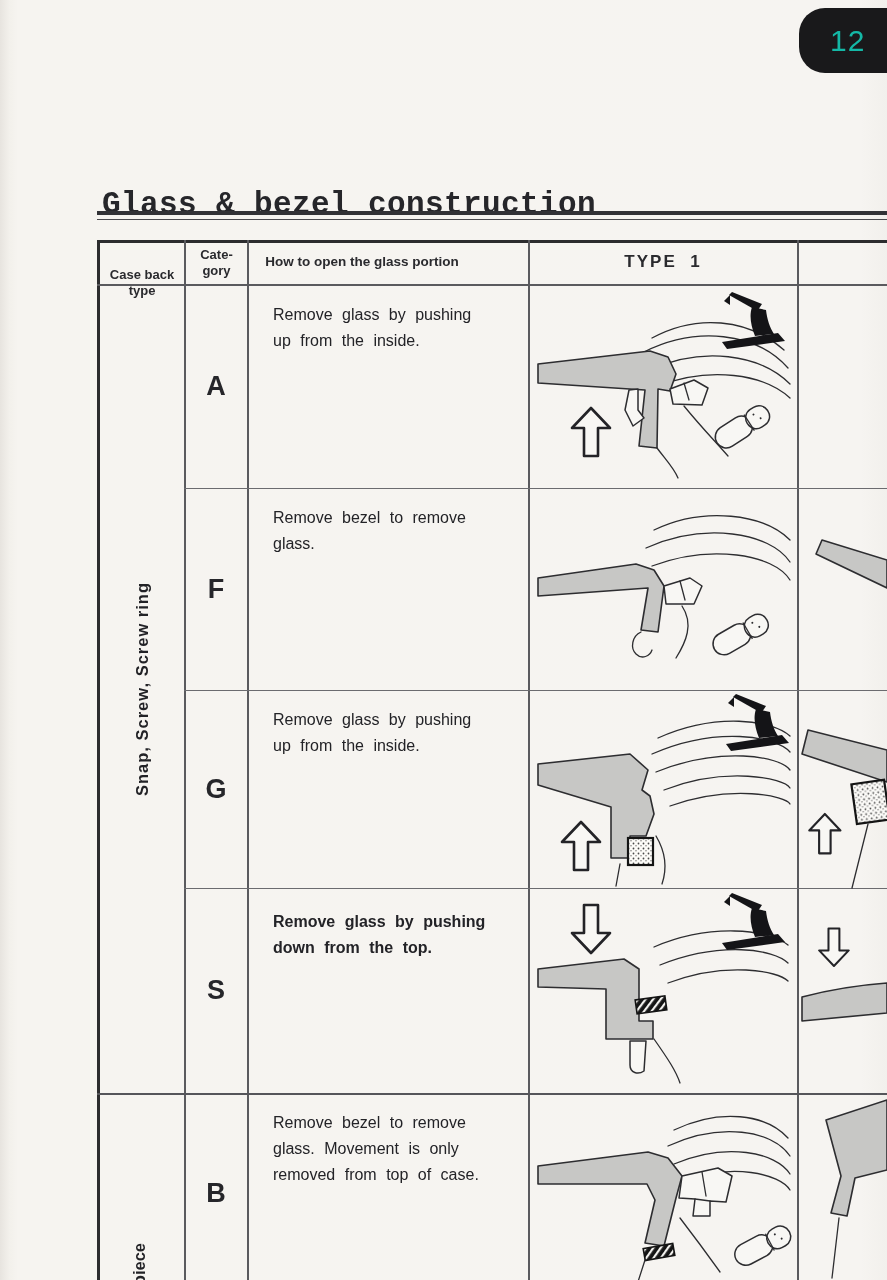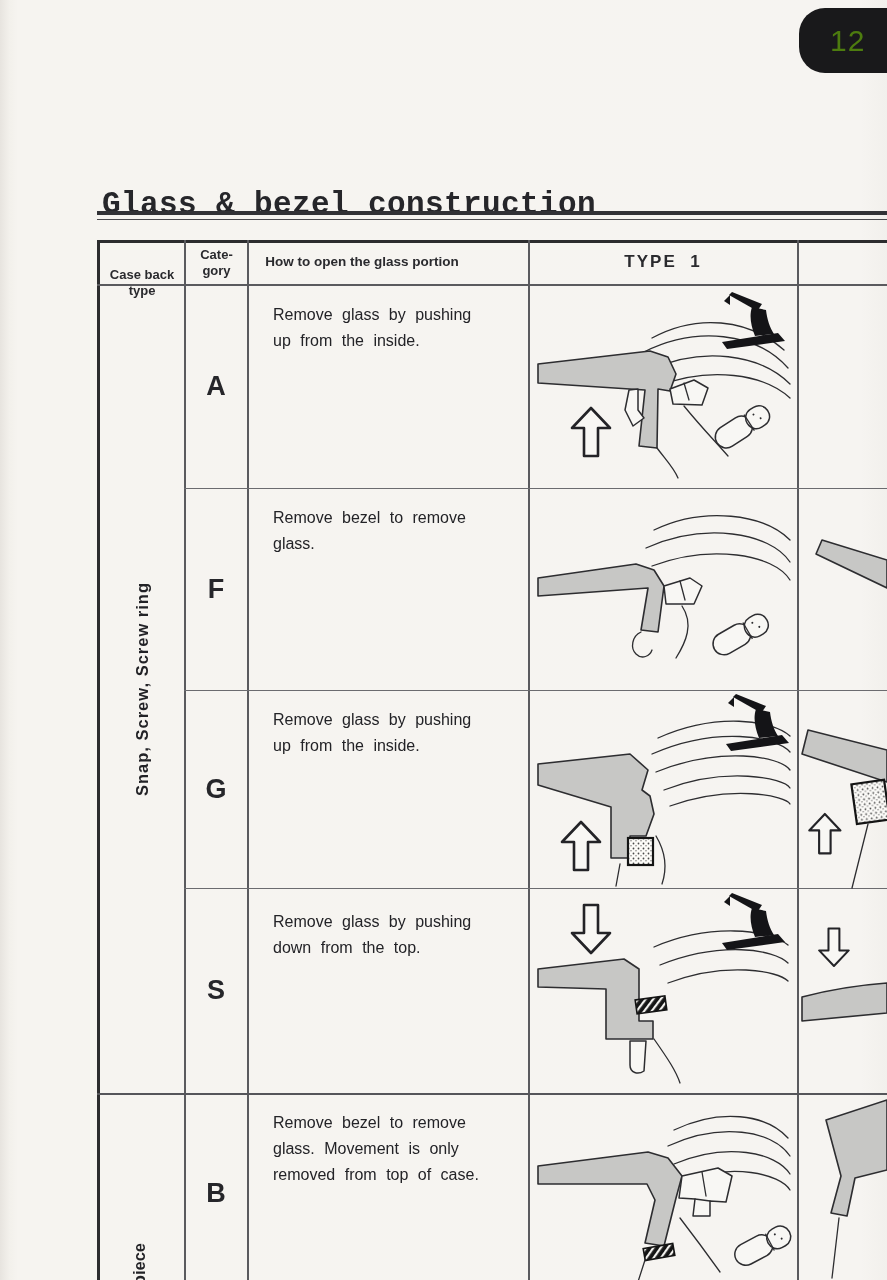--- a/index.html
+++ b/index.html
@@ -7,21 +7,21 @@
     width:887px;height:1280px;overflow:hidden;position:relative;
     background:linear-gradient(90deg,#eeece7 0,#f6f4f0 18px,#f6f4f1 97%,#f2f0ec 100%);
     font-family:"Liberation Sans",sans-serif;color:#232326;
   }
   .gutter{position:absolute;left:0;top:0;width:14px;height:1280px;
     background:linear-gradient(90deg,#e7e4df,#f3f1ec 70%,rgba(0,0,0,0));}
   
   .page-tab{position:absolute;left:799px;top:8px;width:120px;height:65px;
     background:#19191b;border-radius:26px;display:flex;align-items:center;
     padding-left:31px;box-sizing:border-box;}
-  .page-tab span{color:#4d7c0f;font-size:30px;letter-spacing:1px;}
+  .page-tab span{color:#14b8a6;font-size:30px;letter-spacing:1px;}
   
   .doc-title{position:absolute;left:102px;top:166px;
     font-family:Liberation Mono, monospace;font-weight:700;font-size:31px;
     color:#26262a;letter-spacing:.4px;white-space:nowrap;}
   .rule-thick{position:absolute;left:97px;top:211px;width:790px;height:4px;background:#323236;}
   .rule-thin{position:absolute;left:97px;top:219px;width:790px;height:1px;background:#4a4a4e;}
   
   .hline,.vline{position:absolute;background:#5a5a5e;}
   .b-top{left:97px;top:240px;width:790px;height:3px;background:#2c2c2e;}
   .b-left{left:97px;top:240px;width:3px;height:1040px;background:#2c2c2e;}
@@ -141,21 +141,21 @@
 <div class="cell cat" style="left:185px;top:888px;width:62px;height:205px;">
     <span>S</span>
   </div>
 <div class="cell cat" style="left:185px;top:1093px;width:62px;height:200px;">
     <span>B</span>
   </div>
 
 <div class="cell instr" style="left:273px;top:302px;width:218px;">Remove glass by pushing up from the inside.</div>
 <div class="cell instr" style="left:273px;top:505px;width:218px;">Remove bezel to remove glass.</div>
 <div class="cell instr" style="left:273px;top:707px;width:218px;">Remove glass by pushing up from the inside.</div>
-<div class="cell instr" style="left:273px;top:909px;width:218px;">Remove glass by pushing down from the top.</div>
+<div class="cell instr" style="left:273px;top:909px;width:218px;font-weight:bold;">Remove glass by pushing down from the top.</div>
 <div class="cell instr" style="left:273px;top:1110px;width:226px;">Remove bezel to remove glass. Movement is only removed from top of case.</div>
 
 <svg class="illus" style="left:532px;top:288px;" width="262" height="196" viewBox="0 0 262 196">
   <path class="arc" d="M120,50 C164,26 216,30 252,62"></path>
   <path class="arc" d="M112,64 C164,38 224,44 256,80"></path>
   <path class="arc" d="M118,82 C170,58 228,66 258,96"></path>
   <path class="arc" d="M126,98 C178,78 232,86 258,110"></path>
   <path class="case" d="M6,76 L118,63 L136,69 L144,86 L138,103 L126,101 L125,160 L107,158 L113,102 L6,95 Z"></path>
   <path class="wpiece" d="M138,101 L162,92 L176,100 L170,117 L141,116 Z"></path>
   <path class="arc" d="M152,95 L157,112"></path>

